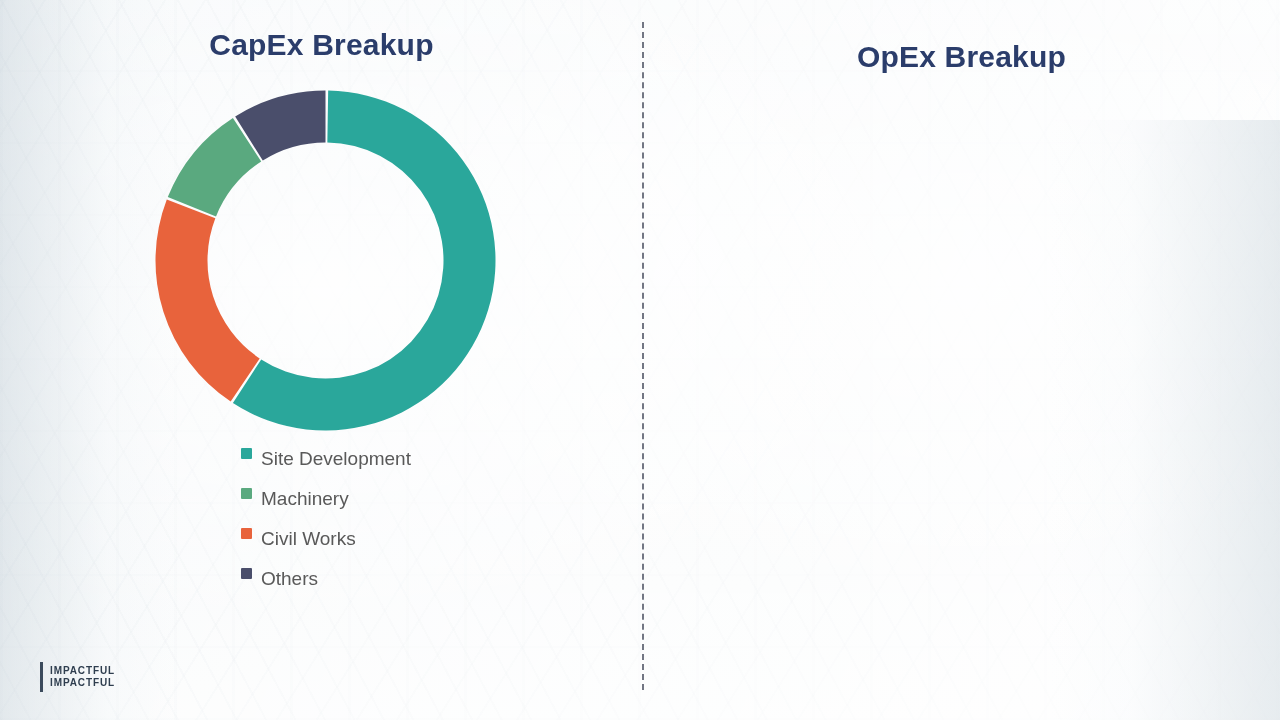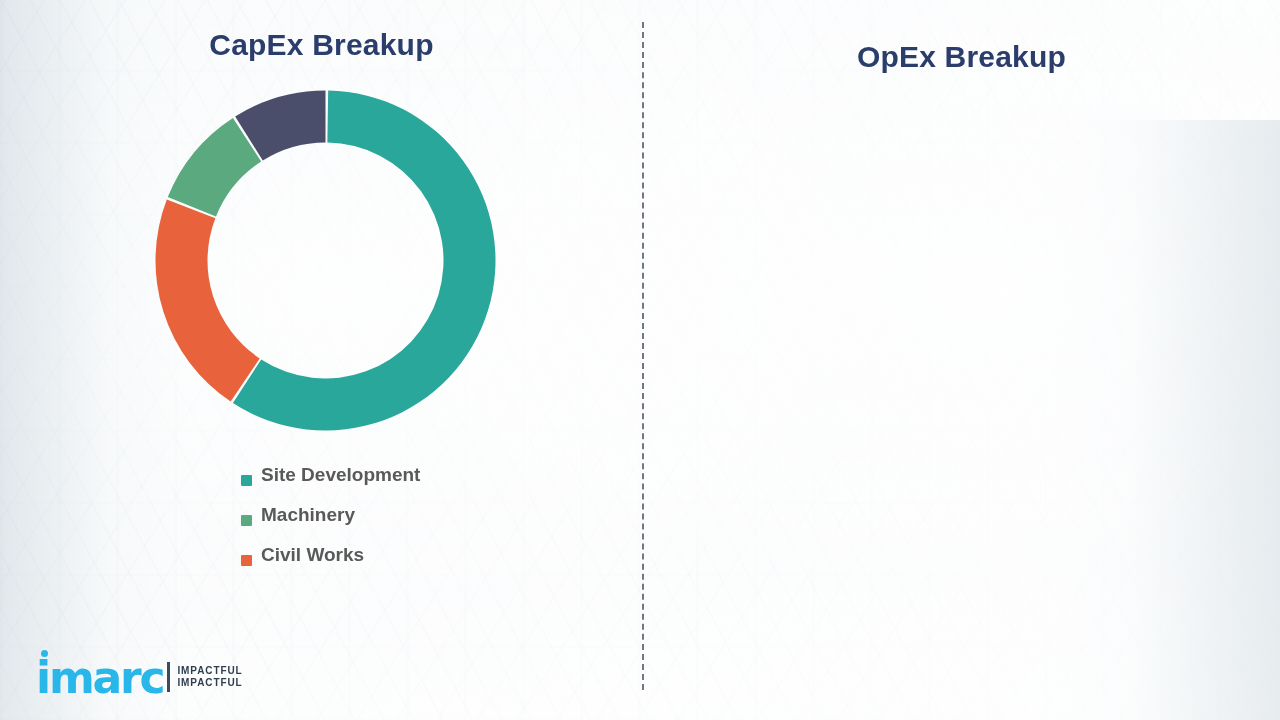--- a/index.html
+++ b/index.html
@@ -73,23 +73,22 @@
   .donut-wrap { position: absolute; }
   #donut-capex { left: 153px; top: 88px; width: 345px; height: 345px; }
   .donut-wrap svg { display: block; width: 100%; height: 100%; }
 
   
   .legend { position: absolute; }
   #legend-capex { left: 241px; top: 448px; }
 
   .legend-item {
     display: flex;
-    align-items: flex-end;
+    align-items: flex-start;
     margin-bottom: 2px;
-    font-weight: bold;
   }
   #legend-capex .legend-item { height: 38px; }
 
   .legend-swatch {
     width: 11px; height: 11px;
     border-radius: 1px;
     flex: 0 0 auto;
     margin-right: 9px;
   }
   .legend-label {
@@ -167,35 +166,35 @@
             <span class="legend-label">Site Development</span>
           </div>
           <div class="legend-item">
             <span class="legend-swatch" style="background: rgb(90, 169, 127);"></span>
             <span class="legend-label">Machinery</span>
           </div>
           <div class="legend-item">
             <span class="legend-swatch" style="background: rgb(232, 99, 60);"></span>
             <span class="legend-label">Civil Works</span>
           </div>
+          <div class="legend-item">
+            <span class="legend-swatch" style="background: rgb(74, 78, 107);"></span>
+            <span class="legend-label">Others</span>
+          </div>
         </div>
     </div>
 
     <div class="divider"></div>
 
     <div class="panel" id="panel-opex">
       <div class="chart-title" id="title-opex">OpEx Breakup</div>
 
     </div>
 
     <div id="logo">
-      <div id="logo-word">
-        <span id="logo-dot"></span>
-        <span>imarc</span>
-      </div>
       <div id="logo-bar"></div>
       <div id="logo-tag">
         <div>IMPACTFUL</div>
         <div>IMPACTFUL</div>
       </div>
     </div>
 
   </div>
 </div>
 

